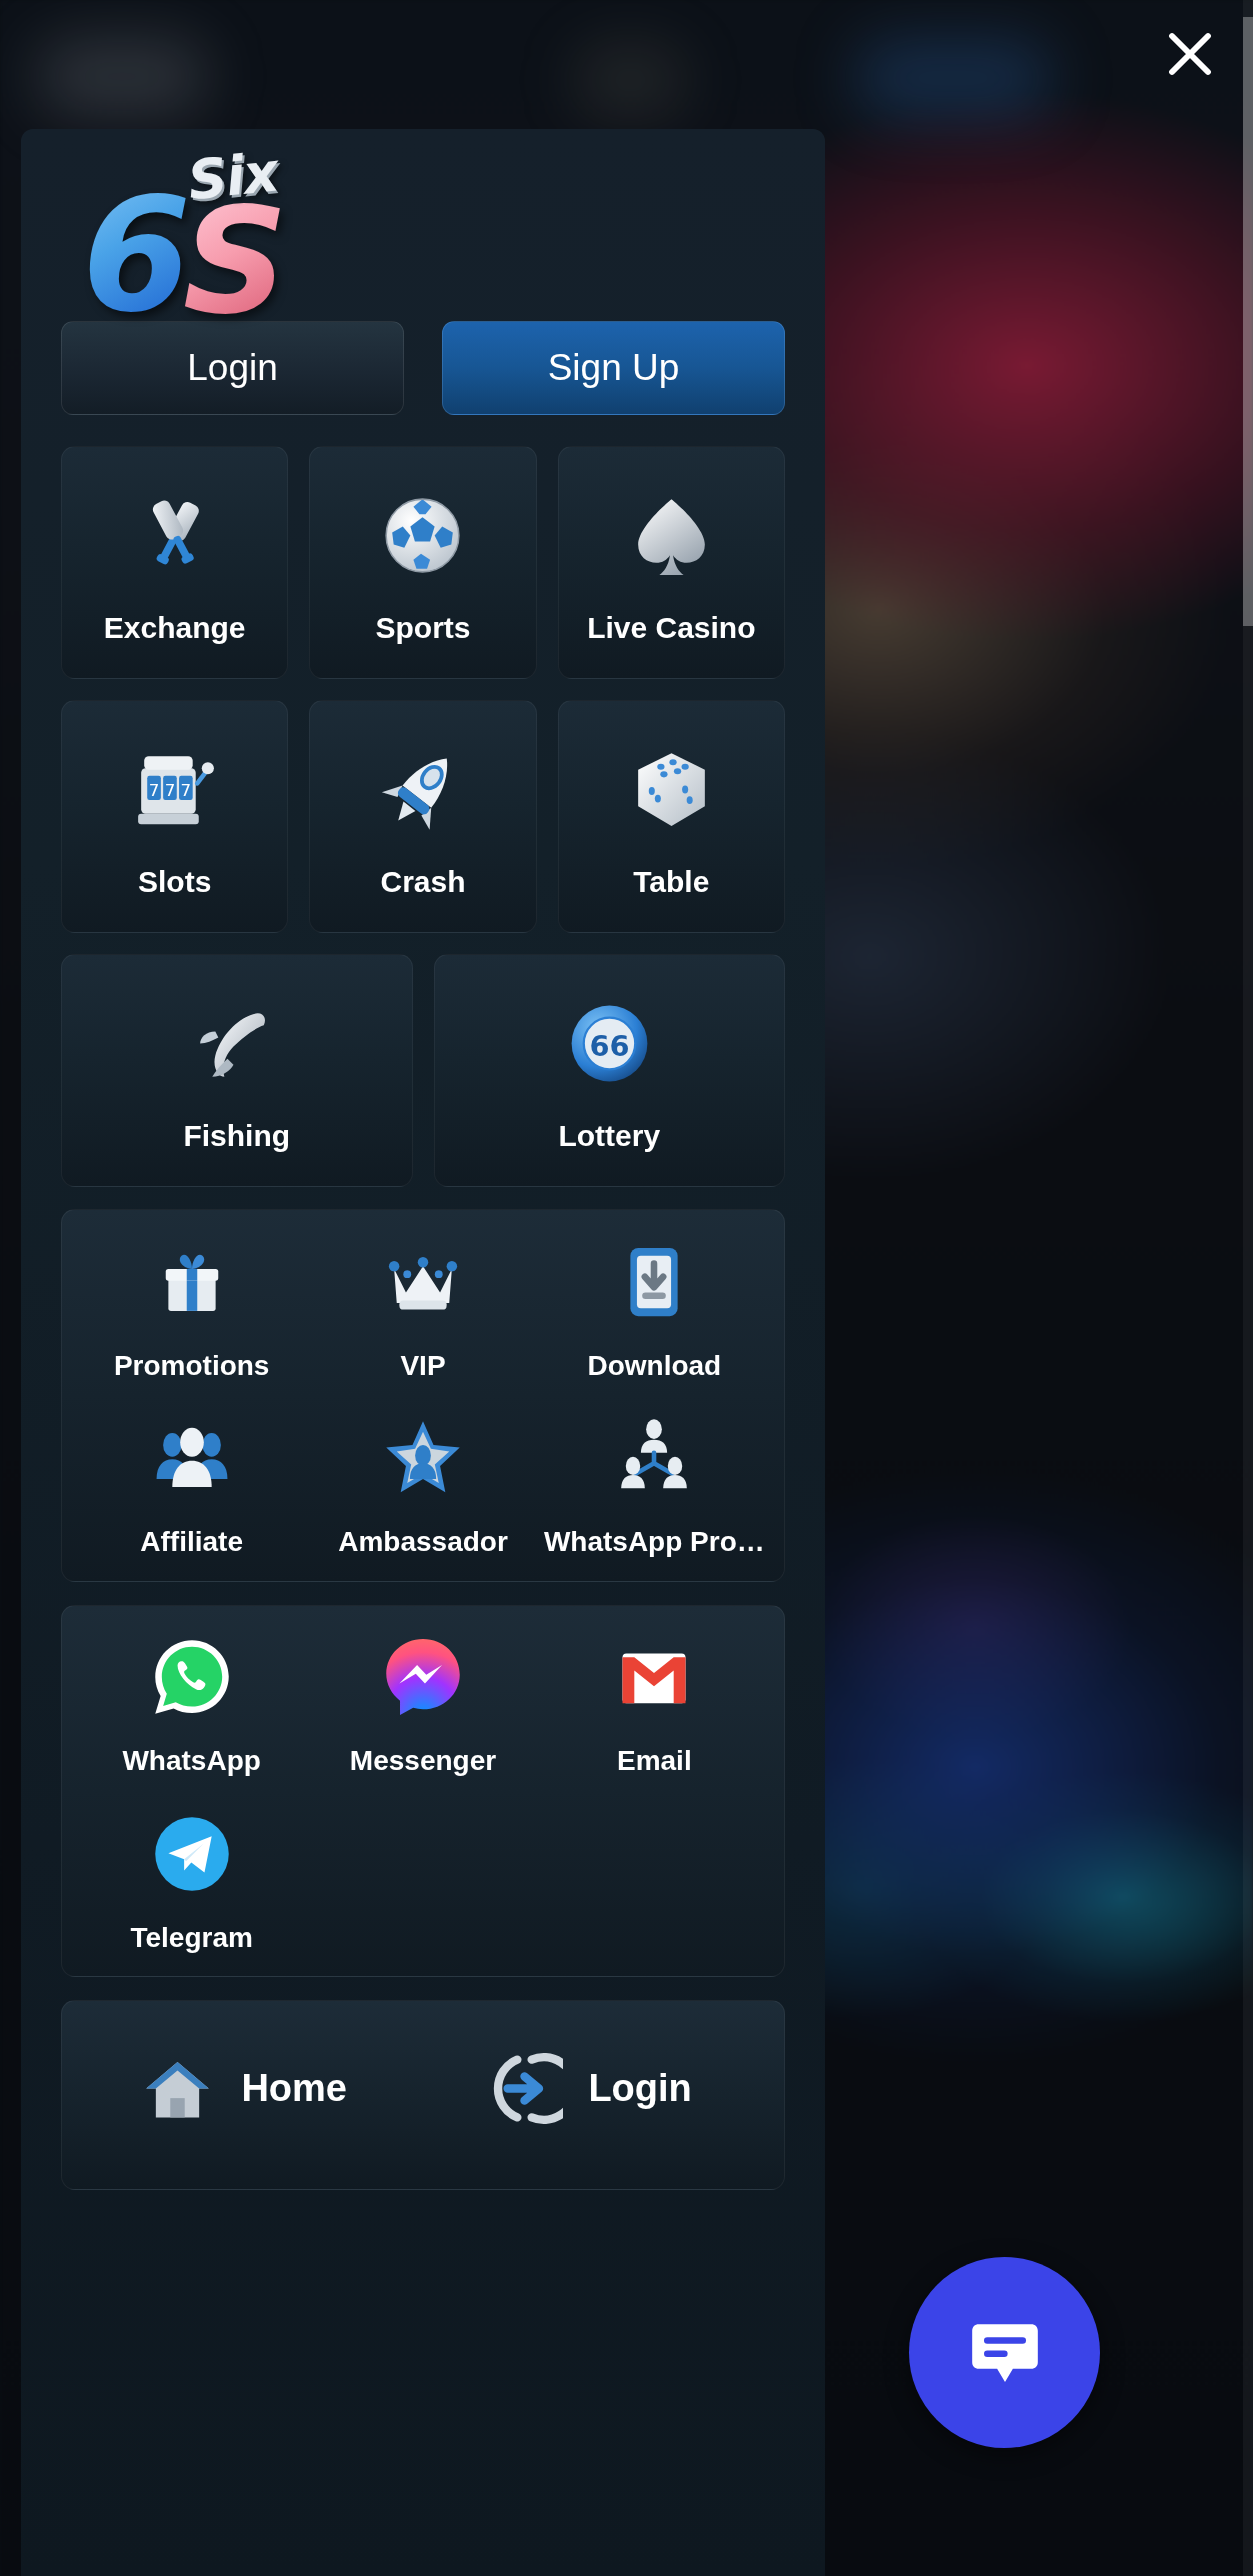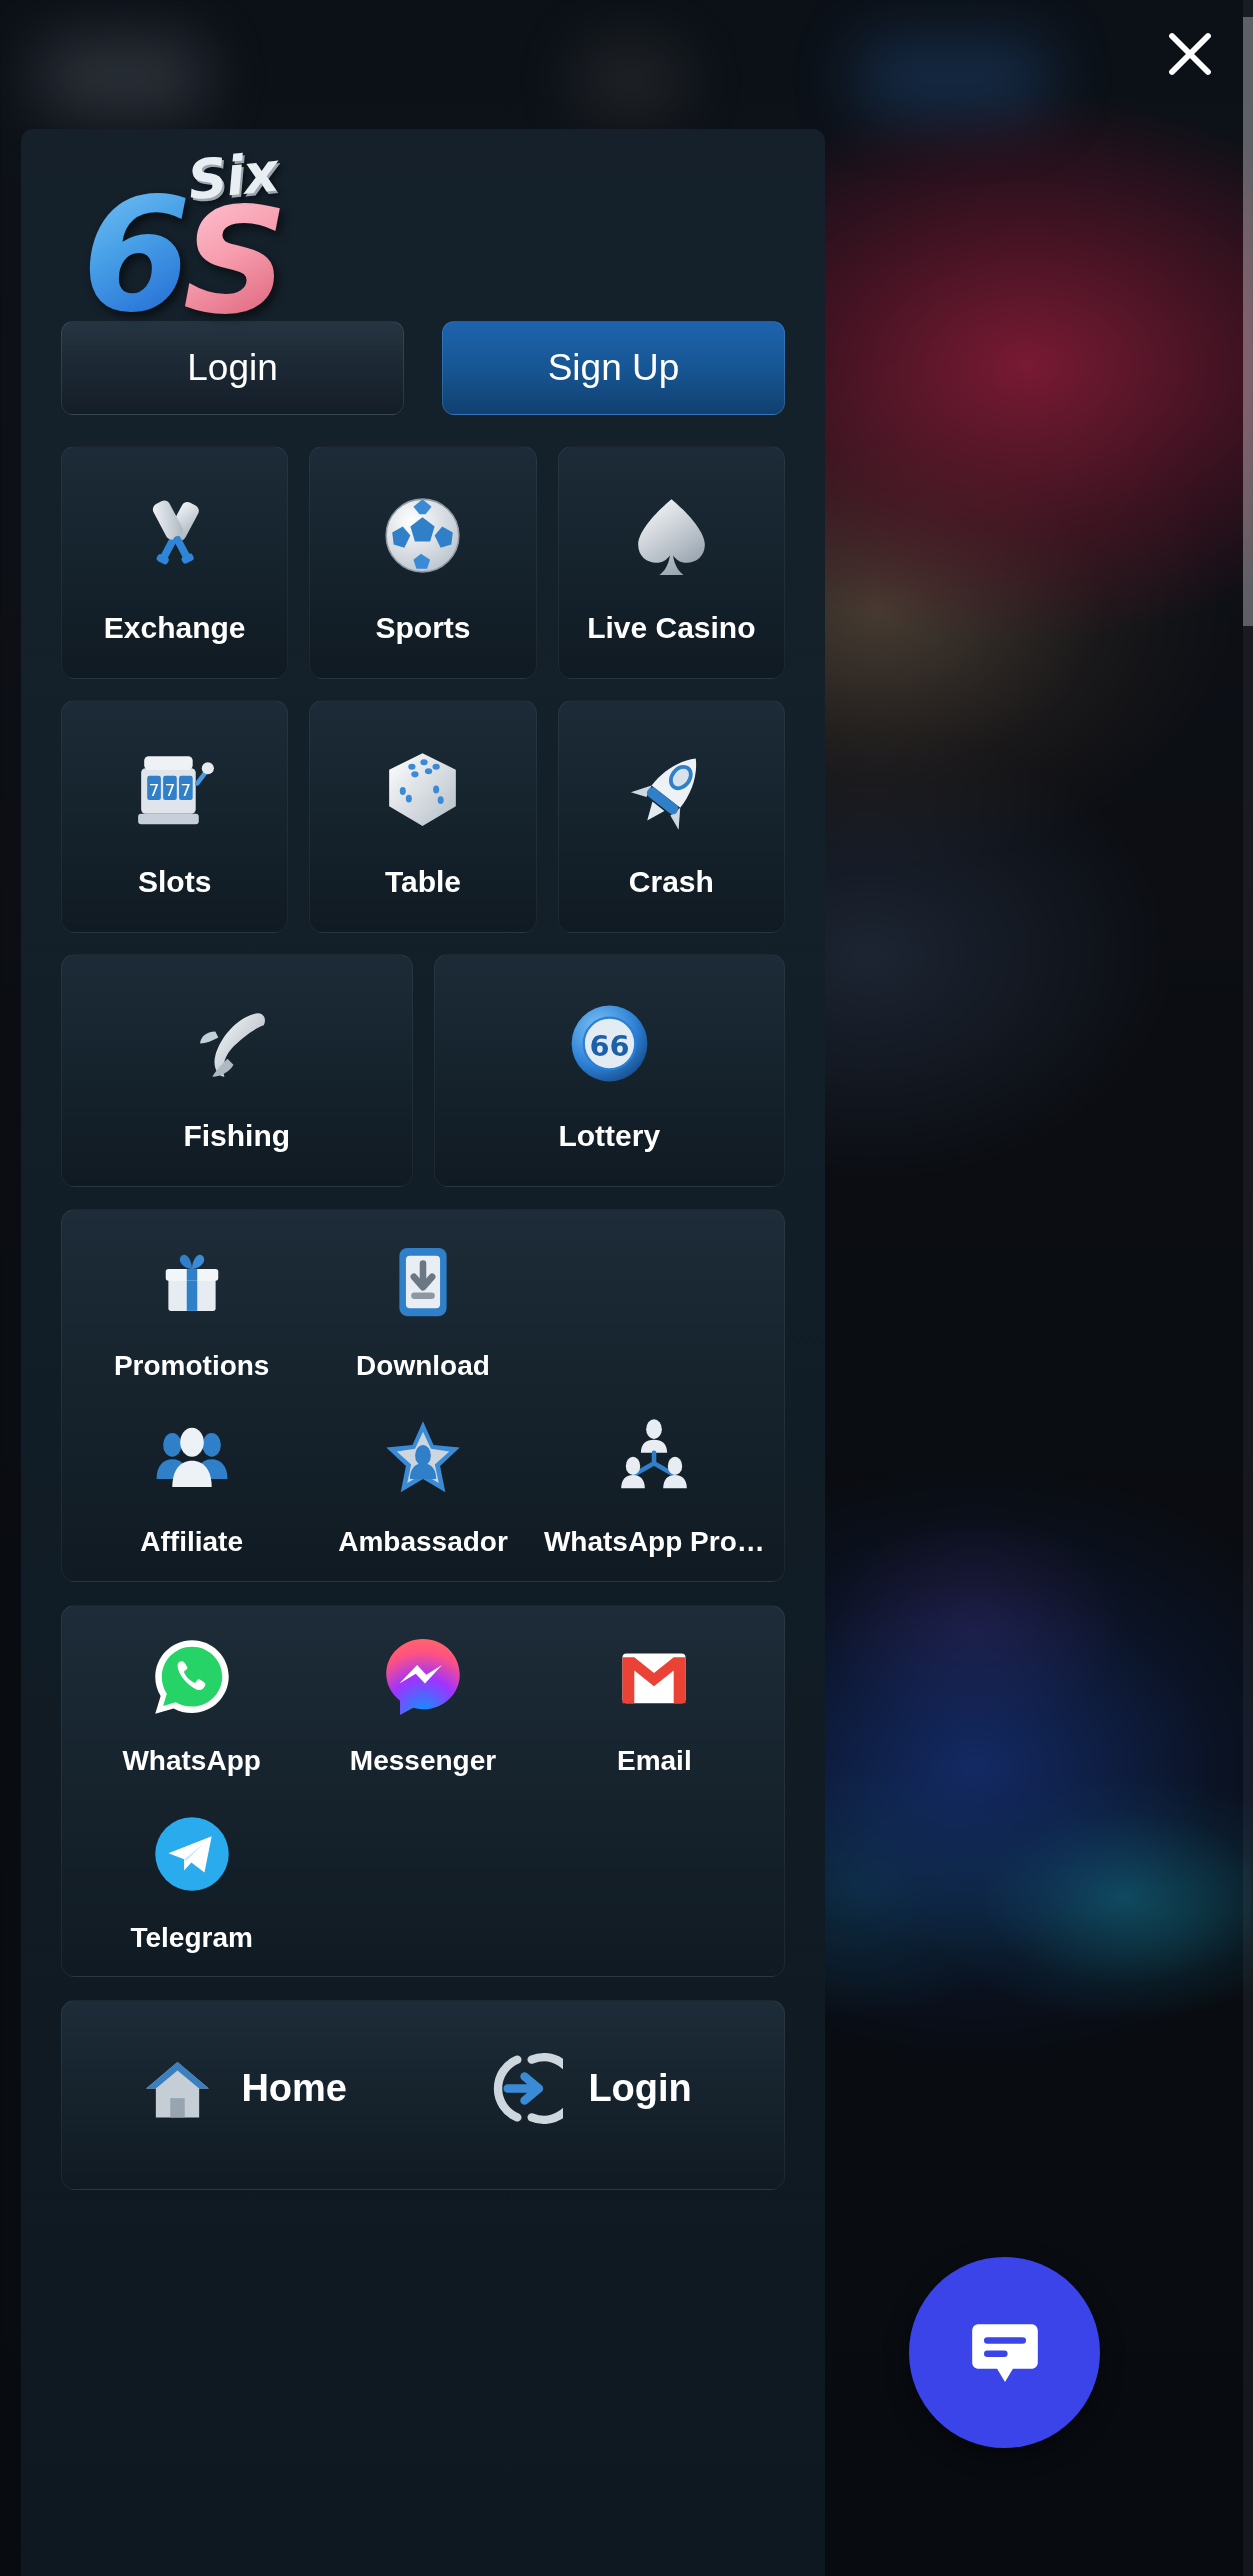--- a/index.html
+++ b/index.html
@@ -294,57 +294,57 @@
               <path d="M47 28 L53 20" stroke="#4a9ae0" stroke-width="3" stroke-linecap="round"></path>
               <circle cx="54" cy="18" r="4" fill="#e6ebf0"></circle>
             </svg>
           </div>
           <div class="tile-label">Slots</div>
         </div>
 
         <div class="tile">
           <div class="tile-ico">
             <svg viewBox="0 0 64 64">
+              <g transform="rotate(38 32 32)">
+                <path d="M32 6 C40 14 44 26 44 38 L20 38 C20 26 24 14 32 6 Z" fill="#eef2f6"></path>
+                <ellipse cx="32" cy="22" rx="7" ry="9" fill="#2f7fc9"></ellipse>
+                <ellipse cx="32" cy="22" rx="4.5" ry="6.5" fill="#d7e2ec"></ellipse>
+                <path d="M20 38 L12 50 L22 46 Z" fill="#cfd8e0"></path>
+                <path d="M44 38 L52 50 L42 46 Z" fill="#cfd8e0"></path>
+                <rect x="20" y="38" width="24" height="7" rx="3" fill="#2f7fc9"></rect>
+                <path d="M27 46 L32 58 L37 46 Z" fill="#e2e9ef"></path>
+              </g>
+            </svg>
+          </div>
+          <div class="tile-label">Crash</div>
+        </div>
+
+        <div class="tile">
+          <div class="tile-ico">
+            <svg viewBox="0 0 64 64">
               <defs>
                   <linearGradient id="gDice" x1="0" y1="0" x2="1" y2="1">
                 <stop offset="0" stop-color="#ffffff"></stop>
                     <stop offset="1" stop-color="#b4bec7"></stop>
                   </linearGradient>
                 </defs>
               <path d="M32 8 L54 19 L54 43 L32 56 L10 43 L10 19 Z" fill="url(#gDice)"></path>
               <ellipse cx="25" cy="17" rx="2.4" ry="2" fill="#3b8ad6"></ellipse>
               <ellipse cx="33" cy="14" rx="2.4" ry="2" fill="#3b8ad6"></ellipse>
               <ellipse cx="41" cy="17" rx="2.4" ry="2" fill="#3b8ad6"></ellipse>
               <ellipse cx="27" cy="22" rx="2.4" ry="2" fill="#3b8ad6"></ellipse>
               <ellipse cx="36" cy="20" rx="2.4" ry="2" fill="#3b8ad6"></ellipse>
               <ellipse cx="19" cy="33" rx="2" ry="2.6" fill="#3b8ad6"></ellipse>
               <ellipse cx="23" cy="38" rx="2" ry="2.6" fill="#3b8ad6"></ellipse>
               <ellipse cx="41" cy="32" rx="2" ry="2.6" fill="#3b8ad6"></ellipse>
               <ellipse cx="44" cy="39" rx="2" ry="2.6" fill="#3b8ad6"></ellipse>
             </svg>
           </div>
           <div class="tile-label">Table</div>
         </div>
-
-        <div class="tile">
-          <div class="tile-ico">
-            <svg viewBox="0 0 64 64">
-              <g transform="rotate(38 32 32)">
-                <path d="M32 6 C40 14 44 26 44 38 L20 38 C20 26 24 14 32 6 Z" fill="#eef2f6"></path>
-                <ellipse cx="32" cy="22" rx="7" ry="9" fill="#2f7fc9"></ellipse>
-                <ellipse cx="32" cy="22" rx="4.5" ry="6.5" fill="#d7e2ec"></ellipse>
-                <path d="M20 38 L12 50 L22 46 Z" fill="#cfd8e0"></path>
-                <path d="M44 38 L52 50 L42 46 Z" fill="#cfd8e0"></path>
-                <rect x="20" y="38" width="24" height="7" rx="3" fill="#2f7fc9"></rect>
-                <path d="M27 46 L32 58 L37 46 Z" fill="#e2e9ef"></path>
-              </g>
-            </svg>
-          </div>
-          <div class="tile-label">Crash</div>
-        </div>
       </div>
 
       <div class="tile-row">
         <div class="tile">
           <div class="tile-ico">
             <svg viewBox="0 0 64 64">
               <defs>
                   <linearGradient id="gFish" x1="0" y1="0" x2="1" y2="1">
                 <stop offset="0" stop-color="#fbfdff"></stop>
                     <stop offset="1" stop-color="#9fa9b3"></stop>
@@ -387,20 +387,34 @@
             <svg viewBox="0 0 64 64">
               <rect x="14" y="28" width="36" height="26" rx="2" fill="#e6ecf1"></rect>
               <rect x="28" y="28" width="8" height="26" fill="#2f7fc9"></rect>
               <rect x="12" y="22" width="40" height="9" rx="2" fill="#f2f6f9"></rect>
               <rect x="28" y="22" width="8" height="9" fill="#2f7fc9"></rect>
               <path d="M32 22 C26 22 20 16 24 12 C28 9 32 16 32 22 Z" fill="#2f7fc9"></path>
               <path d="M32 22 C38 22 44 16 40 12 C36 9 32 16 32 22 Z" fill="#3b8ad6"></path>
             </svg>
           </div>
           <div class="cell-label">Promotions</div>
+        </div>
+        <div class="panel-cell">
+          <div class="cell-ico">
+            <svg viewBox="0 0 64 64">
+              <path d="M10 22 L19 40 L32 20 L45 40 L54 22 L52 48 L12 48 Z" fill="#eef2f6"></path>
+              <rect x="14" y="46" width="36" height="7" rx="3" fill="#dde4ea"></rect>
+              <circle cx="10" cy="20" r="4" fill="#2f7fc9"></circle>
+              <circle cx="32" cy="17" r="4" fill="#2f7fc9"></circle>
+              <circle cx="54" cy="20" r="4" fill="#2f7fc9"></circle>
+              <circle cx="20" cy="26" r="3" fill="#3b8ad6"></circle>
+              <circle cx="44" cy="26" r="3" fill="#3b8ad6"></circle>
+            </svg>
+          </div>
+          <div class="cell-label">VIP</div>
         </div>
         <div class="panel-cell">
           <div class="cell-ico">
             <svg viewBox="0 0 64 64">
               <rect x="14" y="6" width="36" height="52" rx="6" fill="#2f7fc9"></rect>
               <rect x="19" y="12" width="26" height="40" rx="3" fill="#e8eef4"></rect>
               <path d="M32 18 L32 34 M25 28 L32 36 L39 28" stroke="#6b7884" stroke-width="5" fill="none" stroke-linecap="round" stroke-linejoin="round"></path>
               <rect x="23" y="40" width="18" height="5" rx="2.5" fill="#8d98a3"></rect>
             </svg>
           </div>

